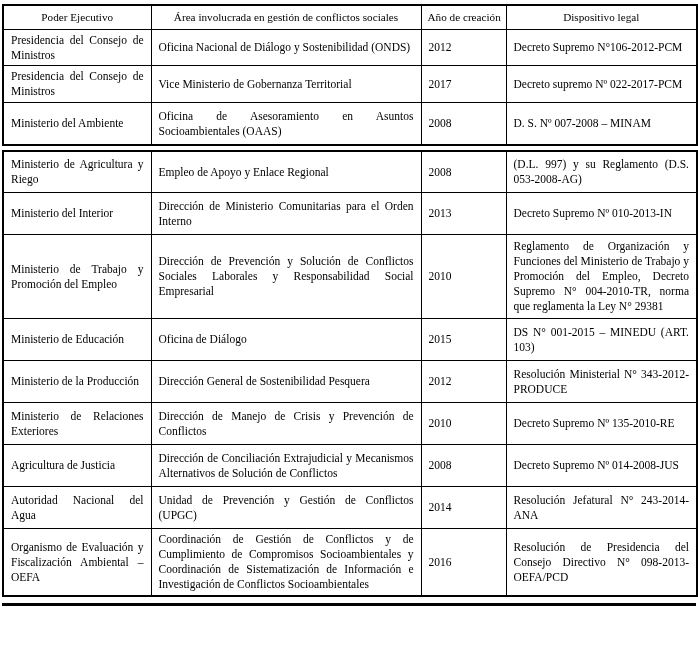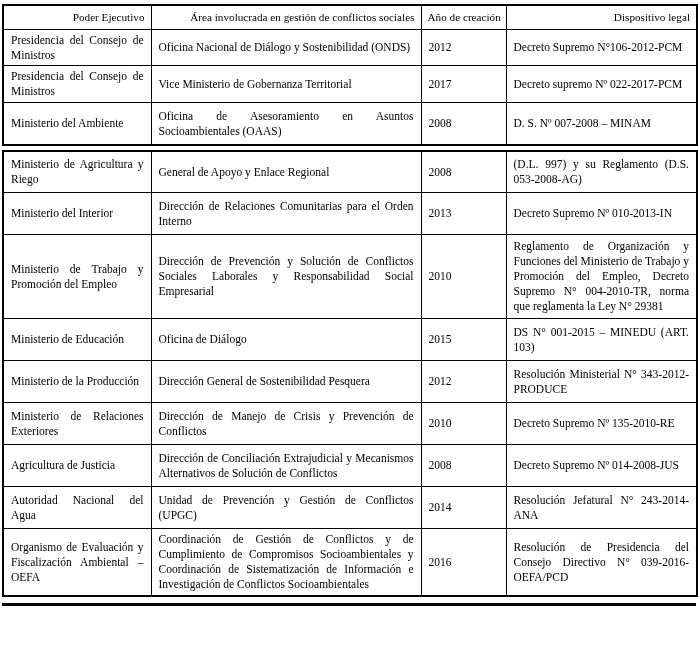--- a/index.html
+++ b/index.html
@@ -27,21 +27,21 @@
       font-weight: normal;
       font-size: 11.5px;
       line-height: 1.3;
       padding: 3px 7px;
       vertical-align: middle;
       text-align: justify;
       overflow: hidden;
       word-wrap: break-word;
     }
     th {
-      text-align: right;
+      text-align: center;
       white-space: nowrap;
       font-size: 11.2px;
       padding: 4px 6px;
     }
     td.year {
       text-align: left;
       vertical-align: middle;
     }
     tr.rh-head { height: 22px; }
     tr.rh1 { height: 36px; margin-top: 42px; }
@@ -101,27 +101,27 @@
   <table class="part">
     <colgroup>
       <col style="width:148px">
       <col style="width:270px">
       <col style="width:85px">
       <col style="width:191px">
     </colgroup>
     <tbody>
         <tr class="rh2">
       <td>Ministerio de Agricultura y Riego</td>
-      <td>General de Apoyo y Enlace Regional</td>
+      <td>Empleo de Apoyo y Enlace Regional</td>
       <td class="year">2008</td>
       <td>(D.L. 997) y su Reglamento (D.S. 053-2008-AG)</td>
     </tr>
     <tr class="rh2">
       <td>Ministerio del Interior</td>
-      <td>Dirección de Relaciones Comunitarias para el Orden Interno</td>
+      <td>Dirección de Ministerio Comunitarias para el Orden Interno</td>
       <td class="year">2013</td>
       <td>Decreto Supremo Nº 010-2013-IN</td>
     </tr>
     <tr class="rh3">
       <td>Ministerio de Trabajo y Promoción del Empleo</td>
       <td>Dirección de Prevención y Solución de Conflictos Sociales Laborales y Responsabilidad Social Empresarial</td>
       <td class="year">2010</td>
       <td>Reglamento de Organización y Funciones del Ministerio de Trabajo y Promoción del Empleo, Decreto Supremo N° 004-2010-TR, norma que reglamenta la Ley N° 29381</td>
     </tr>
     <tr class="rh2">
@@ -151,20 +151,20 @@
     <tr class="rh2">
       <td>Autoridad Nacional del Agua</td>
       <td>Unidad de Prevención y Gestión de Conflictos (UPGC)</td>
       <td class="year">2014</td>
       <td>Resolución Jefatural N° 243-2014-ANA</td>
     </tr>
     <tr class="rh4">
       <td>Organismo de Evaluación y Fiscalización Ambiental – OEFA</td>
       <td>Coordinación de Gestión de Conflictos y de Cumplimiento de Compromisos Socioambientales y Coordinación de Sistematización de Información e Investigación de Conflictos Socioambientales</td>
       <td class="year">2016</td>
-      <td>Resolución de Presidencia del Consejo Directivo N° 039-2016-OEFA/PCD</td>
+      <td>Resolución de Presidencia del Consejo Directivo N° 098-2013-OEFA/PCD</td>
     </tr>
   </tbody>
     </table>
 
   <div class="continuation-rule"></div>
 
 </div>
 
 </body></html>

